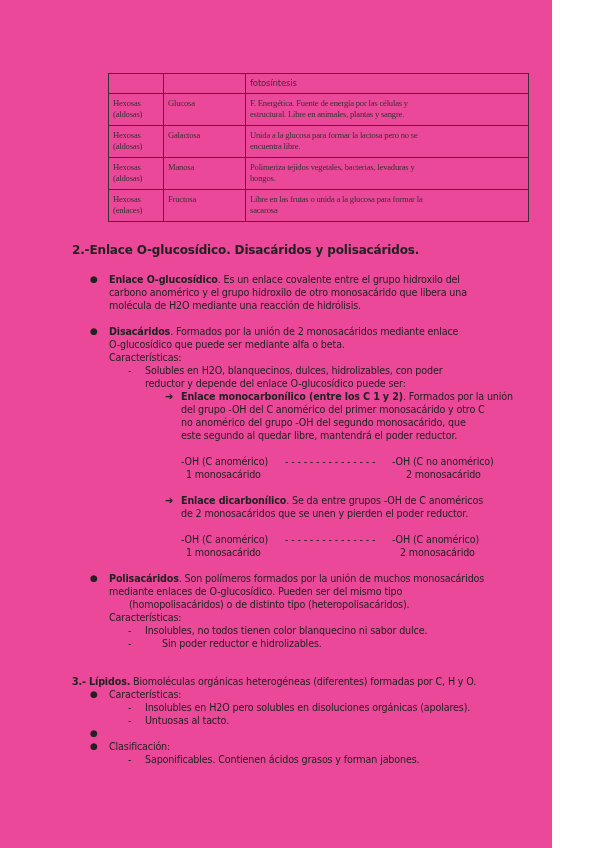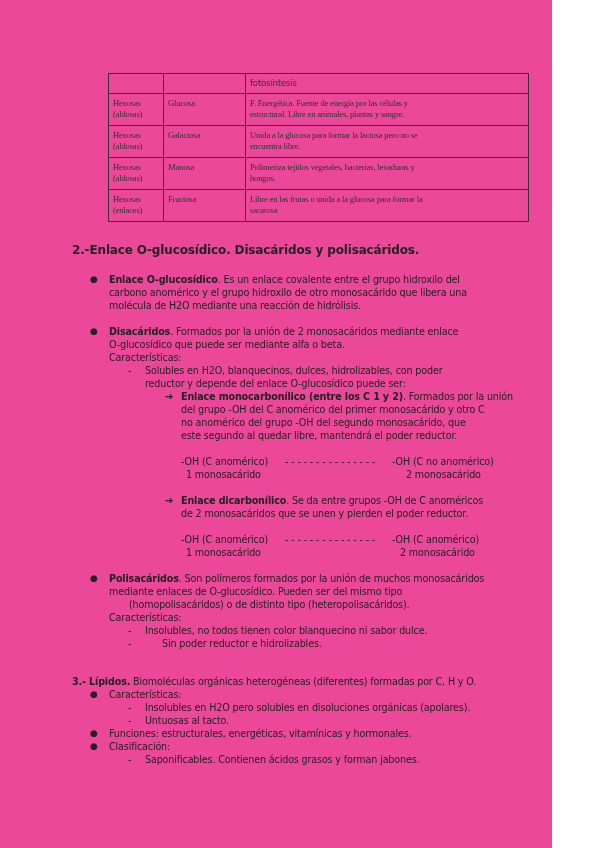--- a/index.html
+++ b/index.html
@@ -107,20 +107,19 @@
   <div class="t" style="left:72px; top:675px;"><span class="b">3.- </span><span class="b">Lípidos.</span><span> Biomoléculas orgánicas heterogéneas (diferentes) formadas por C, H y O.</span></div>
 
   <div class="bullet" style="left:90px; top:688px;">●</div>
   <div class="t" style="left:109px; top:688px;">Características:</div>
   <div class="dash" style="left:128px; top:701px;">-</div>
   <div class="t" style="left:145px; top:701px;">Insolubles en H2O pero solubles en disoluciones orgánicas (apolares).</div>
   <div class="dash" style="left:128px; top:714px;">-</div>
   <div class="t" style="left:145px; top:714px;">Untuosas al tacto.</div>
 
   <div class="bullet" style="left:90px; top:727px;">●</div>
-  <div class="t" style="left:109px; top:727px;">Funciones: estructurales, energéticas, vitamínicas y hormonales.</div>
 
   <div class="bullet" style="left:90px; top:740px;">●</div>
   <div class="t" style="left:109px; top:740px;">Clasificación:</div>
   <div class="dash" style="left:128px; top:753px;">-</div>
   <div class="t" style="left:145px; top:753px;">Saponificables. Contienen ácidos grasos y forman jabones.</div>
 
 </div>
 
 </body></html>

